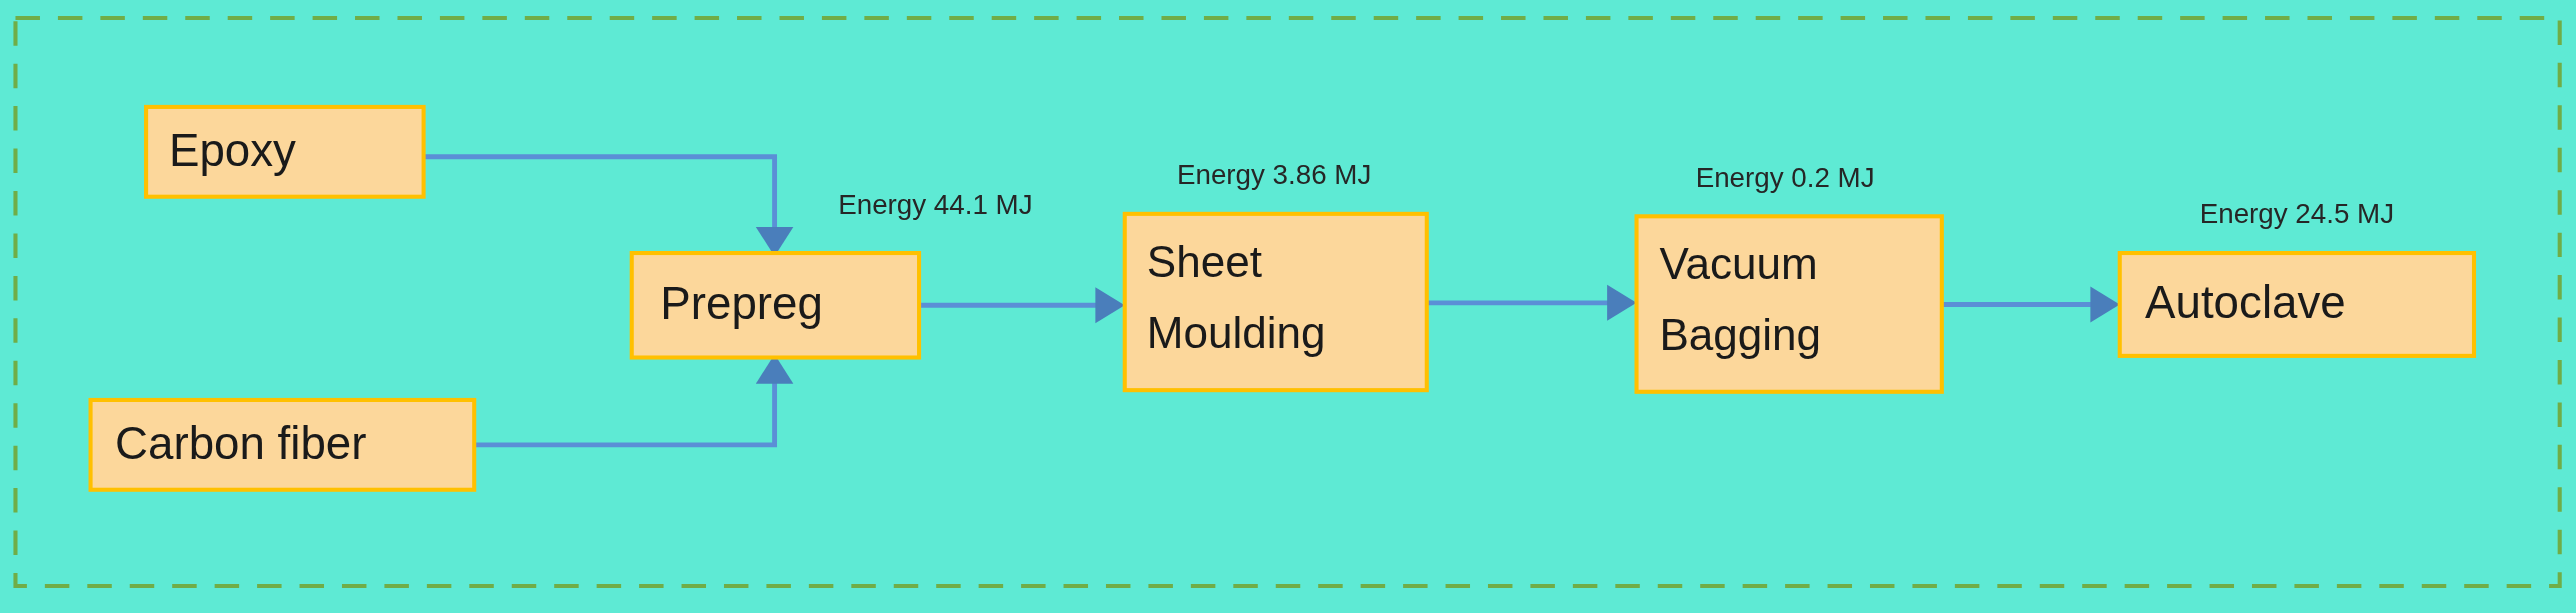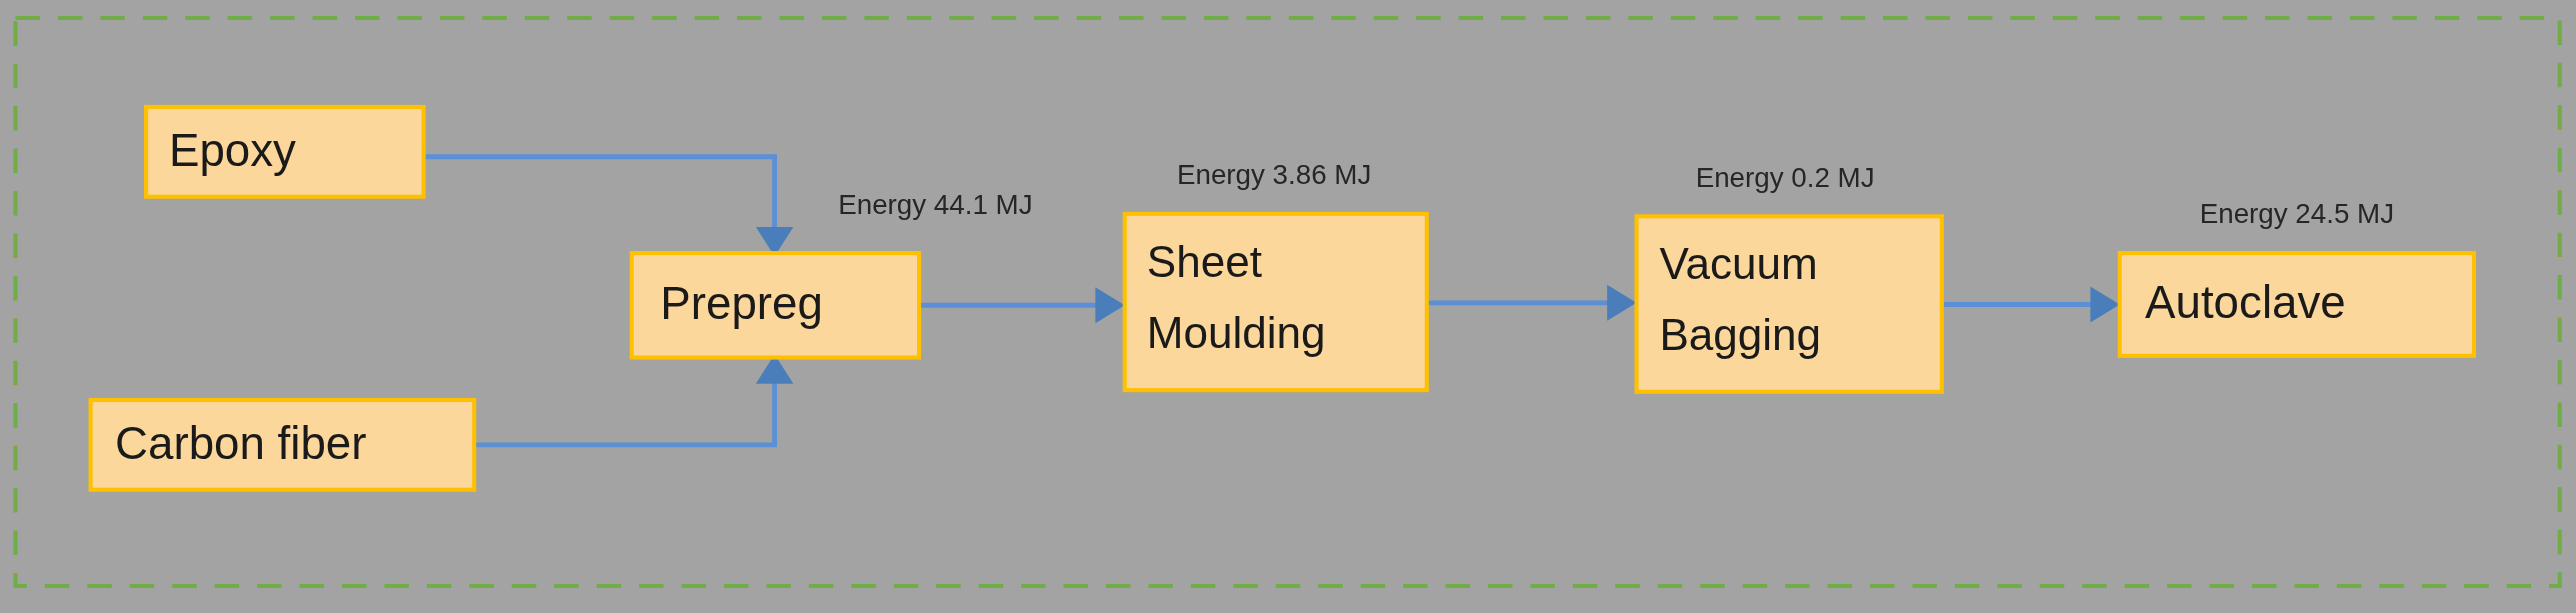--- a/index.html
+++ b/index.html
@@ -4,21 +4,21 @@
 <style>
   html, body {
     margin: 0;
     padding: 0;
     background: #ffffff;
   }
   #canvas {
     position: relative;
     width: 2576px;
     height: 613px;
-    background: #a3a3a3;
+    background: #5eead4;
     overflow: hidden;
     font-family: "Liberation Sans", sans-serif;
   }
   #flow-svg {
     position: absolute;
     left: 0;
     top: 0;
     width: 2576px;
     height: 613px;
   }

